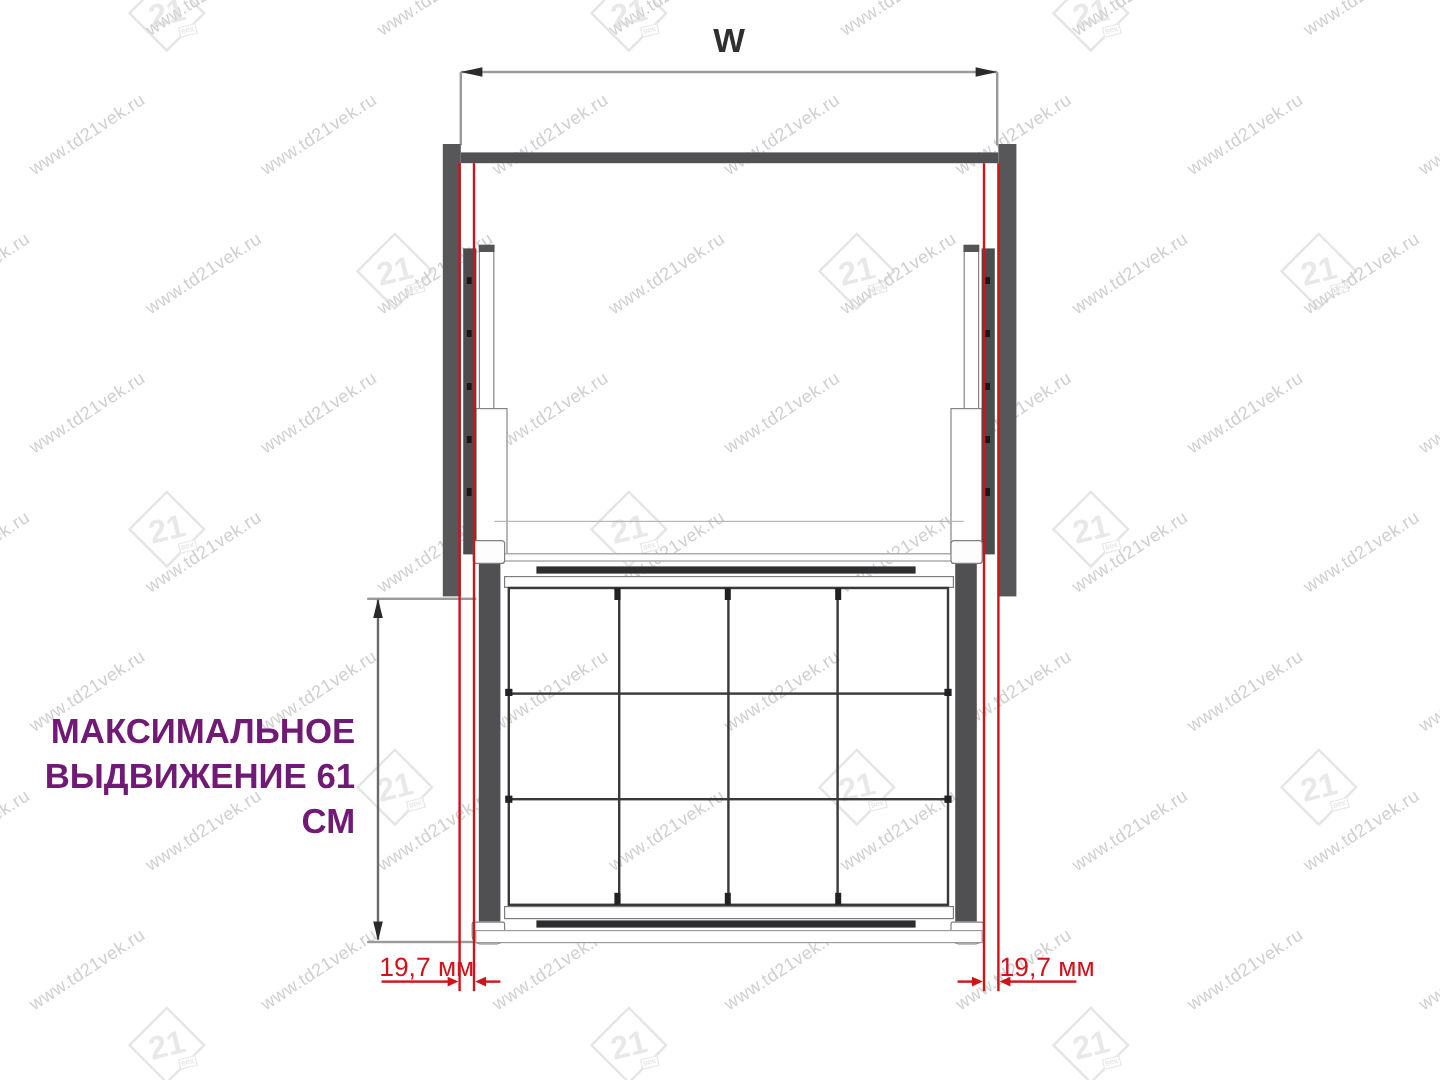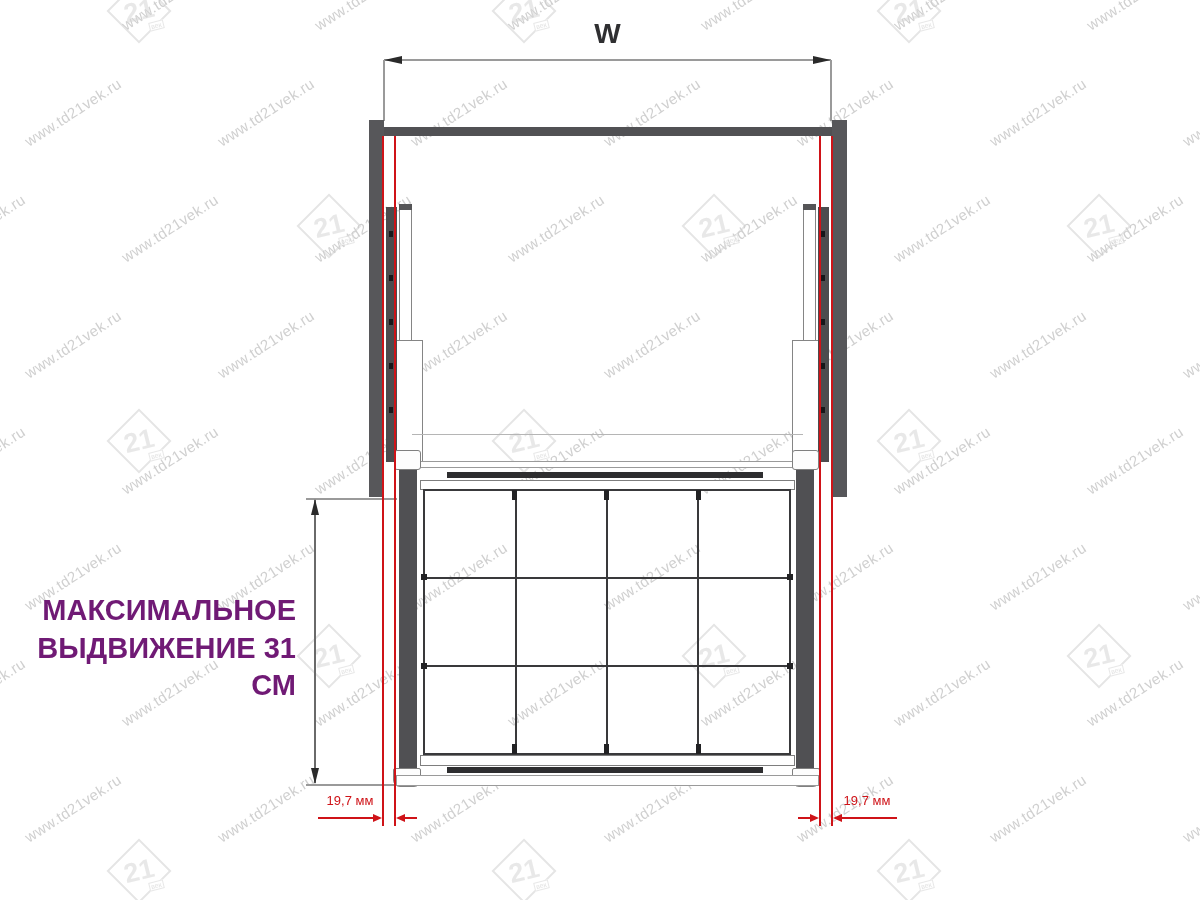--- a/index.html
+++ b/index.html
@@ -52,21 +52,21 @@
   .arr-up-dark   {border-left:4px solid transparent;border-right:4px solid transparent;border-bottom:16px solid #2a2a2a;}
   .arr-down-dark {border-left:4px solid transparent;border-right:4px solid transparent;border-top:16px solid #2a2a2a;}
   .arr-right-red {border-top:4px solid transparent;border-bottom:4px solid transparent;border-left:9px solid var(--accent_red,#cf1318);}
   .arr-left-red  {border-top:4px solid transparent;border-bottom:4px solid transparent;border-right:9px solid var(--accent_red,#cf1318);}
 
   .redline{background:var(--accent_red,#cf1318);}
 
   
   .w-label{font-size:28px;font-weight:bold;color:#2f2f31;text-align:center;}
   .max-label{font-size:29px;font-weight:bold;color:#701a75;line-height:1.3;text-align:right;z-index:3;}
-  .gap-label{font-size:13px;color:var(--accent_red,#cf1318);text-align:center;white-space:nowrap;}
+  .gap-label{font-size:22px;color:var(--accent_red,#cf1318);text-align:center;white-space:nowrap;}
   .caption{font-size:25px;color:var(--caption_red,#e8191d);text-align:center;width:100%;z-index:3;}
   .faint-line{background:#b5b5b5;}
   .z1{z-index:1;} .z2{z-index:2;} .z3{z-index:3;}
 </style>
 </head>
 <body>
 
 <div class="canvas">
 
   <div class="wm-layer" id="wm-layer">
@@ -227,21 +227,21 @@
   <div class="abs faint-line z1" style="left:412px;top:434px;width:391px;height:1px;"></div>
 
   <div class="abs dimline z1" style="left:306px;top:498px;width:91px;height:2px;"></div>
   <div class="abs dimline z1" style="left:306px;top:784px;width:89px;height:2px;"></div>
   <div class="abs dimline-dark z1" style="left:314px;top:500px;width:2px;height:283px;"></div>
   <div class="arr arr-up-dark z1" style="left:311px;top:499px;"></div>
   <div class="arr arr-down-dark z1" style="left:311px;top:768px;"></div>
 
   <div class="abs max-label" style="left:18px;top:592px;width:278px;">
     <div>МАКСИМАЛЬНОЕ</div>
-    <div>ВЫДВИЖЕНИЕ 31 СМ</div>
+    <div>ВЫДВИЖЕНИЕ 61 СМ</div>
   </div>
 
   <div class="abs thin-band z1" style="left:396px;top:461px;width:423px;height:7px;"></div>
   <div class="abs dark-bar z1" style="left:447px;top:472px;width:316px;height:6px;"></div>
   <div class="abs white-tube z1" style="left:420px;top:480px;width:375px;height:10px;"></div>
 
   <div class="abs panel z1" style="left:399px;top:468px;width:18px;height:300px;background:#505053;"></div>
   <div class="abs panel z1" style="left:796px;top:468px;width:18px;height:300px;background:#505053;"></div>
 
   <div class="abs cap z1" style="left:394px;top:450px;width:27px;height:20px;"></div>

